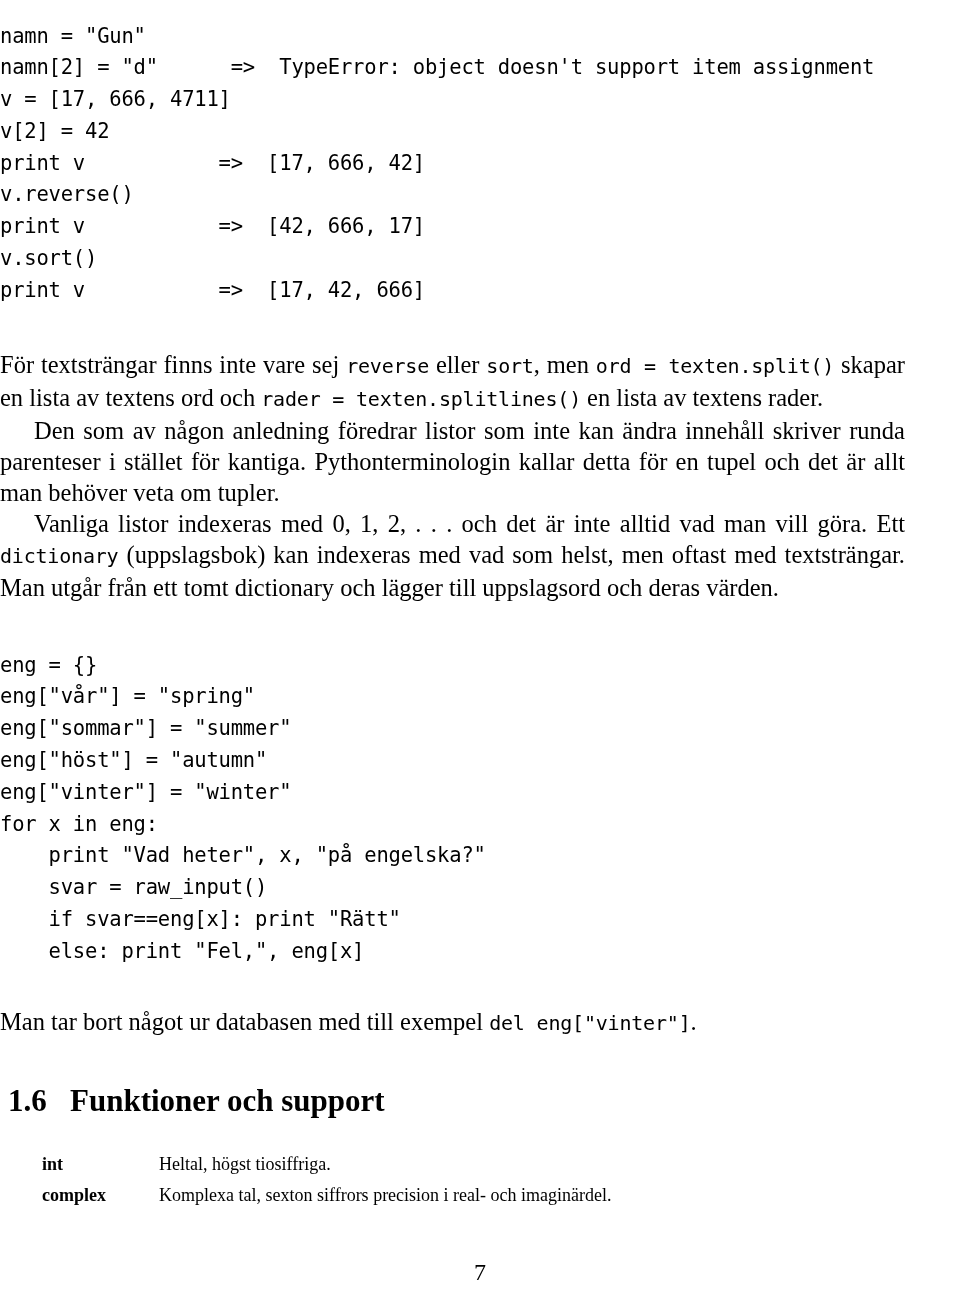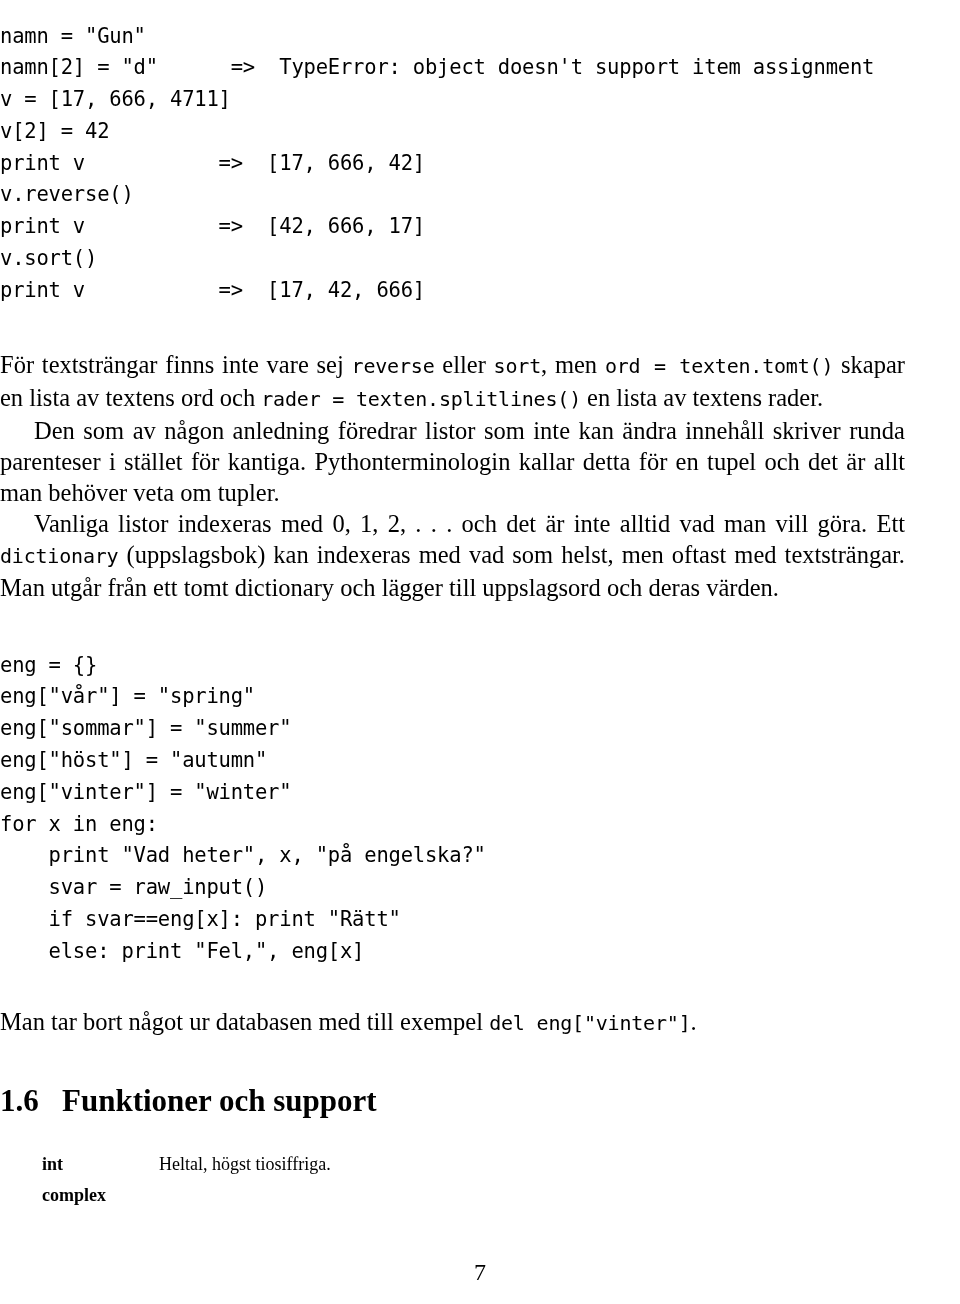--- a/index.html
+++ b/index.html
@@ -64,20 +64,21 @@
   .section-heading {
     font-size: 31px;
     font-weight: bold;
     line-height: 36px;
     margin: 0;
     color: #000;
   }
   .section-heading .secnum {
     display: inline-block;
     min-width: 62px;
+    padding-left: 8px;
   }
 
   
   .deflist {
     margin: 0;
     padding: 0;
     list-style: none;
   }
   .defrow {
     display: flex;
@@ -118,21 +119,21 @@
 </head>
 <body>
 
 <div class="page">
   <div class="content">
 
     <pre class="codeblock"><span class="cline">namn = "Gun"</span><span class="cline">namn[2] = "d"      =&gt;  TypeError: object doesn't support item assignment</span><span class="cline">v = [17, 666, 4711]</span><span class="cline">v[2] = 42</span><span class="cline">print v           =&gt;  [17, 666, 42]</span><span class="cline">v.reverse()</span><span class="cline">print v           =&gt;  [42, 666, 17]</span><span class="cline">v.sort()</span><span class="cline">print v           =&gt;  [17, 42, 666]</span></pre>
 
     <div class="vspace-2"></div>
 
-    <p class="para"><span>För textsträngar finns inte vare sej </span><span class="mono">reverse</span><span> eller </span><span class="mono">sort</span><span>, men </span><span class="mono">ord = texten.tomt()</span><span> skapar en lista av textens ord och </span><span class="mono">rader = texten.splitlines()</span><span> en lista av textens rader.</span></p>
+    <p class="para"><span>För textsträngar finns inte vare sej </span><span class="mono">reverse</span><span> eller </span><span class="mono">sort</span><span>, men </span><span class="mono">ord = texten.split()</span><span> skapar en lista av textens ord och </span><span class="mono">rader = texten.splitlines()</span><span> en lista av textens rader.</span></p>
 
     <p class="para indent"><span>Den som av någon anledning föredrar listor som inte kan ändra innehåll skriver runda parenteser i stället för kantiga. Pythonterminologin kallar detta för en </span><span class="ital">tupel</span><span> och det är allt man behöver veta om tupler.</span></p>
 
     <p class="para indent"><span>Vanliga listor indexeras med </span><span class="math">0, 1, 2, . . .</span><span> och det är inte alltid vad man vill göra. Ett </span><span class="mono">dictionary</span><span> (uppslagsbok) kan indexeras med vad som helst, men oftast med textsträngar. Man utgår från ett tomt dictionary och lägger till uppslagsord och deras värden.</span></p>
 
     <div class="vspace-3"></div>
 
     <pre class="codeblock"><span class="cline">eng = {}</span><span class="cline">eng["vår"] = "spring"</span><span class="cline">eng["sommar"] = "summer"</span><span class="cline">eng["höst"] = "autumn"</span><span class="cline">eng["vinter"] = "winter"</span><span class="cline">for x in eng:</span><span class="cline">    print "Vad heter", x, "på engelska?"</span><span class="cline">    svar = raw_input()</span><span class="cline">    if svar==eng[x]: print "Rätt"</span><span class="cline">    else: print "Fel,", eng[x]</span></pre>
 
     <div class="vspace-1"></div>
@@ -148,19 +149,20 @@
     <div class="vspace-5"></div>
 
 
     <ul class="deflist">
         <li class="defrow">
           <span class="defterm">int</span>
           <span class="defdesc">Heltal, högst tiosiffriga.</span>
         </li>
         <li class="defrow">
           <span class="defterm">complex</span>
+          <span class="defdesc">Komplexa tal, sexton siffrors precision i real- och imaginärdel.</span>
         </li>
       </ul>
 
   </div>
 
   <div class="folio">7</div>
 </div>
 
 </body></html>

